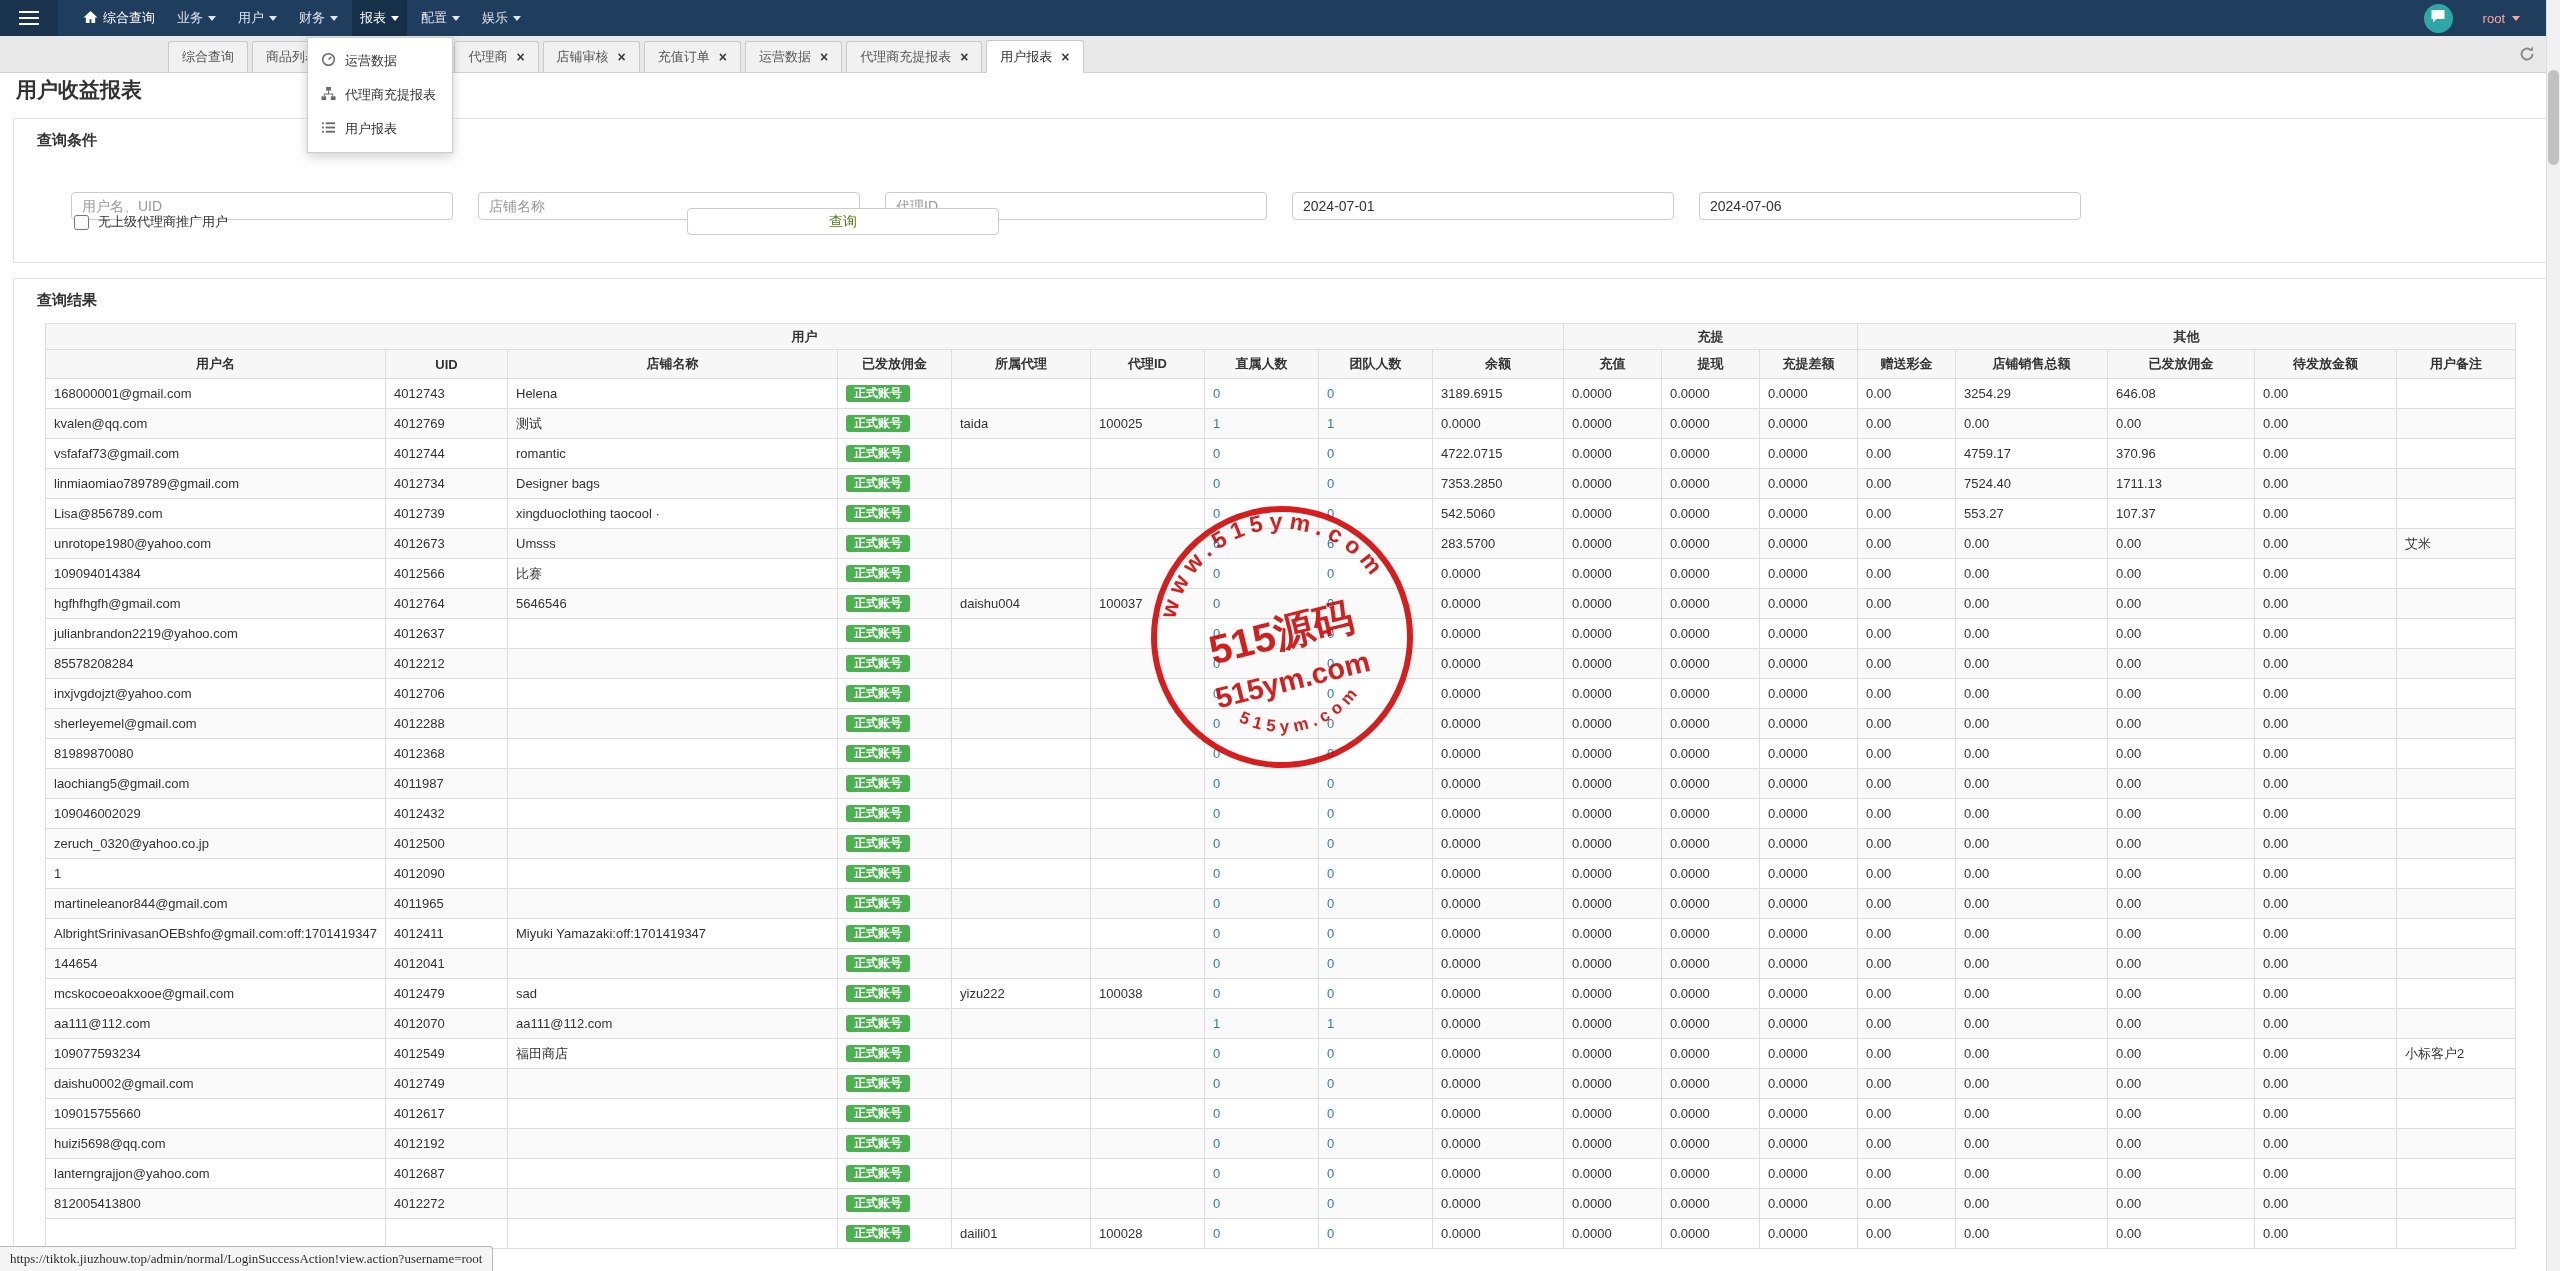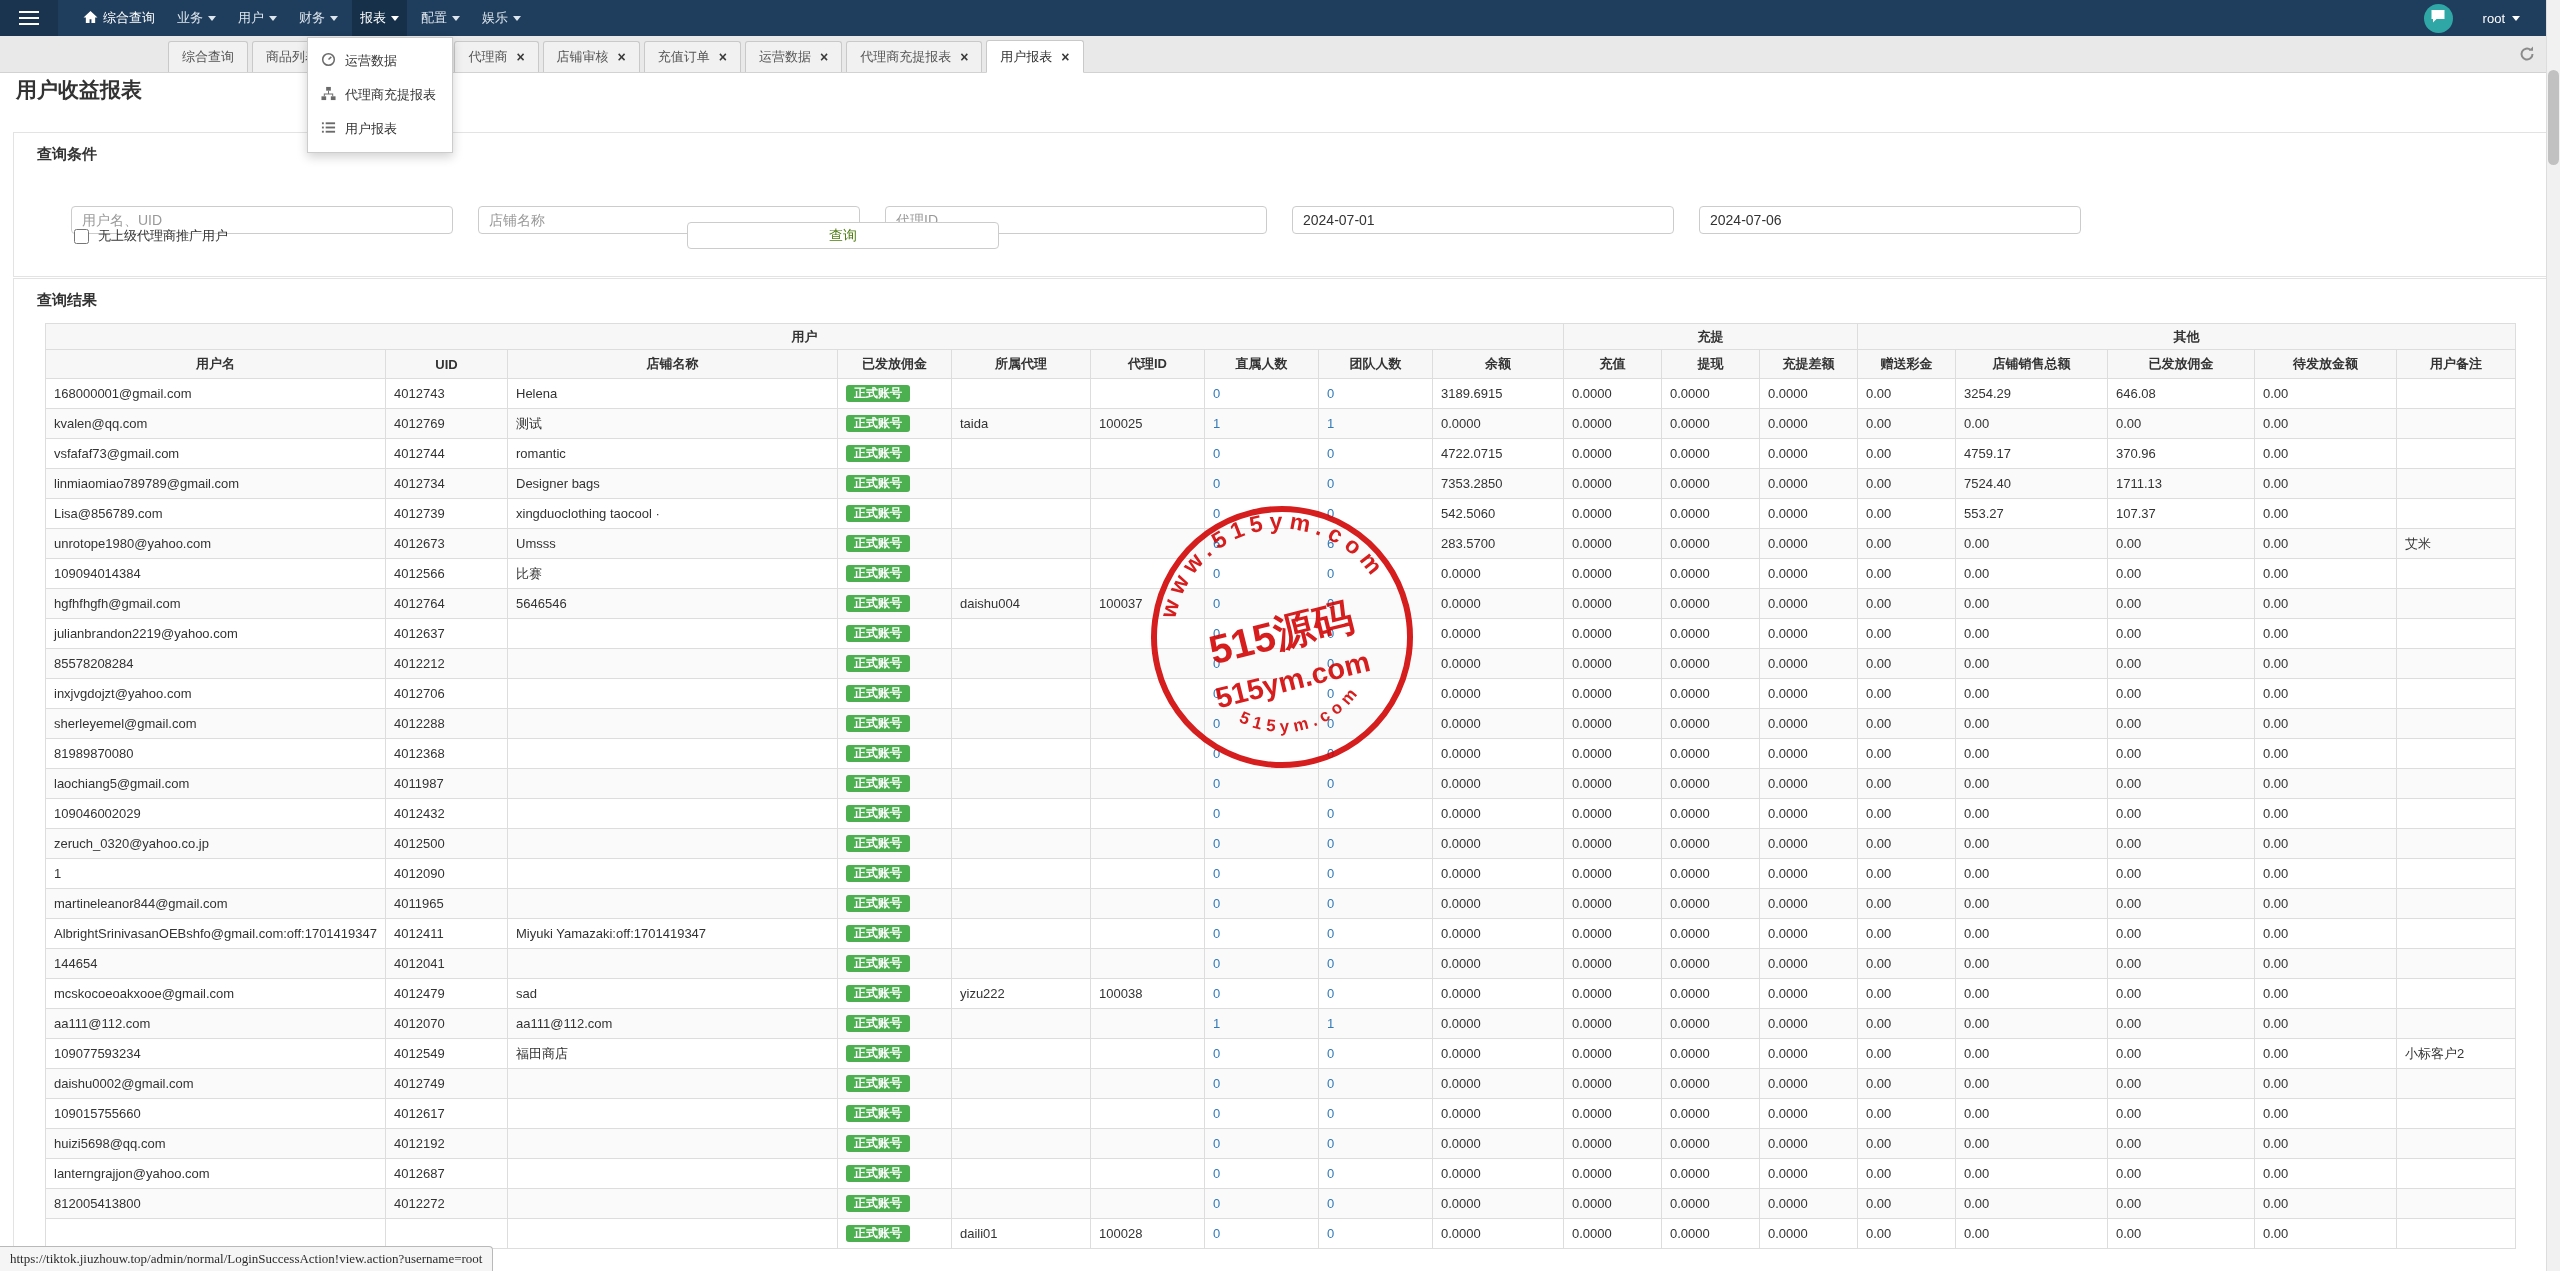--- a/index.html
+++ b/index.html
@@ -10,38 +10,38 @@
   .navbar{position:absolute;top:0;left:0;width:2560px;height:36px;background:#1f3d5c;display:flex;align-items:stretch;z-index:60;}
   .hamburger{width:58px;background:#1a3450;display:flex;flex-direction:column;justify-content:center;align-items:center;gap:4px;cursor:pointer;}
   .hamburger i{display:block;width:20px;height:2px;background:#fff;}
   .nav-items{display:flex;margin-left:14px;}
   .nav-item{display:flex;align-items:center;padding:0 8px;margin:0 3px;color:#dde6ee;font-size:13px;cursor:pointer;gap:5px;white-space:nowrap;}
   .nav-item.home{color:#fff;}
   .nav-item.open{background:#16304a;color:#fff;}
   .caret{width:0;height:0;border-left:4px solid transparent;border-right:4px solid transparent;border-top:5px solid currentColor;display:inline-block;}
   .nav-right{margin-left:auto;display:flex;align-items:center;gap:14px;padding-right:40px;}
   .chat-button{width:29px;height:29px;border-radius:50%;background:#2fa7a7;display:flex;align-items:center;justify-content:center;cursor:pointer;}
-  .user-menu{color:#ffffff;font-size:13px;display:flex;align-items:center;gap:7px;cursor:pointer;margin-left:16px;}
+  .user-menu{color:#fca5a5;font-size:13px;display:flex;align-items:center;gap:7px;cursor:pointer;margin-left:16px;}
 
   
   .nav-dropdown{position:absolute;left:307px;top:37px;width:146px;background:#fff;border:1px solid #ccc;box-shadow:0 4px 10px rgba(0,0,0,.18);padding:6px 0;z-index:100;}
   .dd-item{display:flex;align-items:center;gap:9px;padding:8px 13px;font-size:13px;color:#333;cursor:pointer;white-space:nowrap;}
 
   
   .tabbar{position:absolute;top:36px;left:0;width:2560px;height:37px;background:#e9e9e9;border-bottom:1px solid #d2d2d2;display:flex;align-items:flex-end;padding-left:168px;z-index:20;}
   .tabs{display:flex;align-items:flex-end;}
   .tab{height:31px;background:#f1f1f1;border:1px solid #c9c9c9;border-bottom:none;border-radius:3px 3px 0 0;margin-right:4px;padding:0 13px;font-size:13px;color:#555;display:flex;align-items:center;gap:9px;cursor:pointer;white-space:nowrap;}
   .tab.active{background:#fff;color:#333;height:33px;margin-bottom:-1px;border-bottom:1px solid #fff;}
   .tab .close{font-weight:bold;color:#3a3a3a;font-size:14px;line-height:1;}
   .refresh-btn{position:absolute;right:24px;top:9px;cursor:pointer;}
 
   
   .page-title{position:absolute;top:76px;left:16px;font-size:21px;font-weight:600;color:#333;}
   .panel{position:absolute;left:13px;width:2534px;border:1px solid #e3e3e3;background:#fff;}
-  .query-panel{top:132px;height:145px;}
+  .query-panel{top:118px;height:145px;}
   .results-panel{top:278px;height:1010px;}
   .sec-title{padding:12px 0 0 23px;font-size:15px;font-weight:bold;color:#333;height:34px;}
 
   .fields{position:absolute;top:49px;left:57px;display:flex;gap:25px;}
   .fields input{width:382px;height:28px;border:1px solid #ccc;border-radius:4px;padding:0 10px;font-size:14px;color:#333;font-family:inherit;outline:none;background:#fff;margin-top:24px;}
   .fields input::placeholder{color:#999;}
   .chk{position:absolute;top:94px;left:60px;display:flex;align-items:center;gap:9px;font-size:13px;color:#333;cursor:pointer;}
   .chk input{width:15px;height:15px;accent-color:#337ab7;}
   .search-btn{position:absolute;top:89px;left:673px;width:312px;height:27px;border:1px solid #ccc;border-radius:4px;background:#fff;font-size:14px;color:#4d7c0f;font-family:inherit;cursor:pointer;}
 

